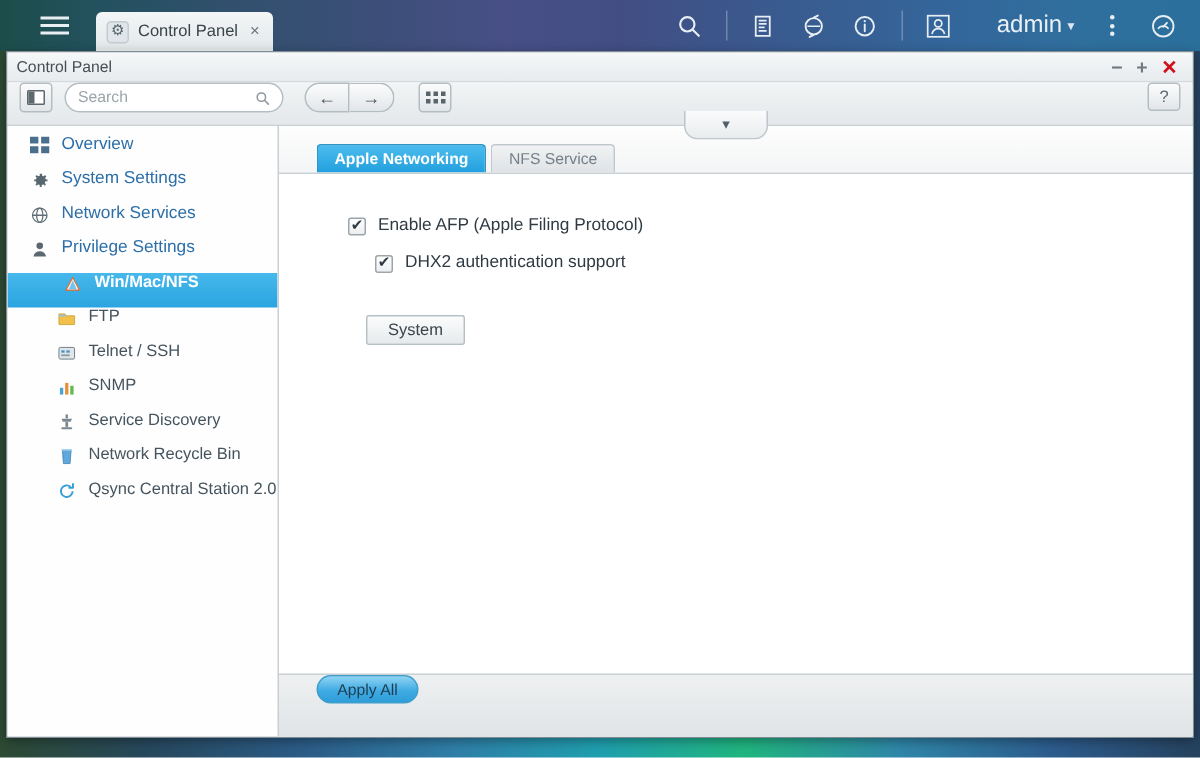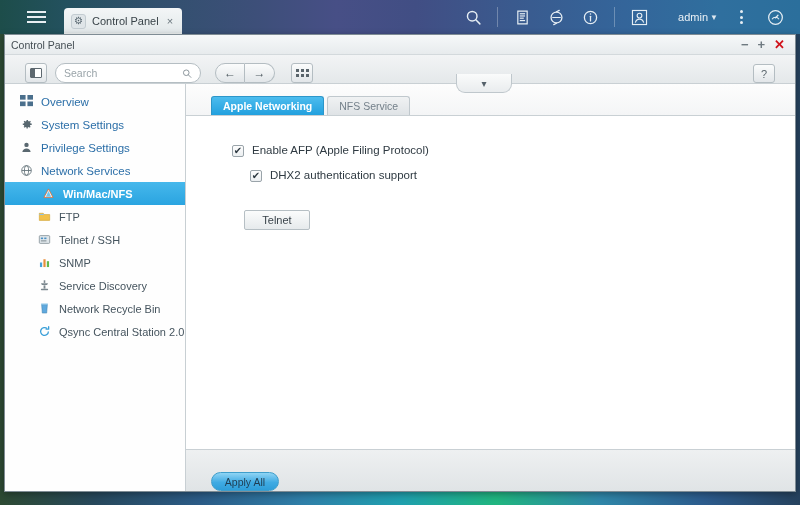--- a/index.html
+++ b/index.html
@@ -52,21 +52,21 @@
   #topbar-right {
     margin-left: auto; display: flex; align-items: center; height: 34px;
   }
   .tb-icon {
     width: 34px; height: 34px; display: flex; align-items: center; justify-content: center;
     color: #e6eef4; cursor: pointer;
   }
   .tb-icon svg { display: block; }
   .tb-sep { width: 1px; height: 20px; background: rgba(255,255,255,.28); margin: 0 7px; }
   #admin-name {
-    font-size: 11px; color: #eaf1f6; margin: 0 2px 0 22px; cursor: pointer; white-space: nowrap;
+    font-size: 16px; color: #eaf1f6; margin: 0 2px 0 22px; cursor: pointer; white-space: nowrap;
   }
   #admin-caret { font-size: 8px; color: #dde7ef; margin-right: 6px; cursor: pointer; }
   #kebab { display: flex; flex-direction: column; gap: 2.5px; align-items: center; cursor: pointer; }
   #kebab i { width: 3px; height: 3px; background: #e6eef4; border-radius: 50%; display: block; }
 
   
   #window {
     position: absolute; left: 4px; top: 34px; width: 792px; height: 458px;
     background: #fff;
     border: 1px solid #7f8c94;
@@ -81,21 +81,21 @@
   }
   #window-title { font-size: 10.5px; color: #464f55; }
   #win-controls { margin-left: auto; display: flex; align-items: center; gap: 9px; padding-right: 4px; }
   .win-btn { font-size: 13px; color: #6f7a81; cursor: pointer; line-height: 1; font-weight: bold; }
   .win-btn.close { color: #d0121b; font-size: 13px; }
 
   #toolbar {
     height: 29px; flex: 0 0 29px;
     background: linear-gradient(180deg, #f2f4f5 0%, #e4e8ea 100%);
     border-bottom: 1px solid #c9d0d4;
-    display: flex; align-items: flex-end; padding: 0 20px; gap: 8px;
+    display: flex; align-items: flex-start; padding: 0 8px; gap: 8px;
   }
   .tbar-btn {
     height: 20px; min-width: 22px; border: 1px solid #b4bdc2; border-radius: 3px;
     background: linear-gradient(180deg, #fbfcfc 0%, #e2e6e9 100%);
     display: flex; align-items: center; justify-content: center; cursor: pointer;
   }
   #panel-toggle-icon {
     width: 12px; height: 10px; border: 1.5px solid #5d686f; border-radius: 1px;
     position: relative; background: #fff;
   }
@@ -123,21 +123,21 @@
 
   
   #wbody { flex: 1; display: flex; min-height: 0; }
 
   #sidebar {
     width: 181px; flex: 0 0 181px;
     background: #fefefe; border-right: 1px solid #c8cfd3;
     padding-top: 6px; overflow: hidden;
   }
   .nav-item {
-    height: 23px; display: flex; align-items: center; gap: 7px;
+    height: 23px; display: flex; gap: 7px;
     padding-left: 14px; font-size: 11.5px; color: #2c6fa8; cursor: pointer;
   }
   .nav-item.sub { padding-left: 32px; font-size: 11px; color: #45545e; }
   .nav-item.selected {
     background: linear-gradient(180deg, #46b8ec 0%, #2aa4e0 100%);
     color: #fff; font-weight: bold; padding-left: 36px;
   }
   .nav-ico { width: 15px; height: 15px; flex: 0 0 15px; display: flex; align-items: center; justify-content: center; }
   .nav-ico svg { display: block; }
   .nav-label { white-space: nowrap; overflow: hidden; text-overflow: ellipsis; }
@@ -187,21 +187,21 @@
     border: 1px solid #b6bfc4; border-radius: 2px;
     background: linear-gradient(180deg, #fbfcfc 0%, #e6eaec 100%);
     font-size: 11px; color: #3a444b; cursor: pointer;
     font-family: "Liberation Sans", sans-serif;
   }
 
   #footer {
     height: 42px; flex: 0 0 42px;
     background: linear-gradient(180deg, #eef0f1 0%, #e0e4e6 100%);
     border-top: 1px solid #c9d0d4;
-    display: flex; align-items: flex-end; padding-left: 25px;
+    display: flex; align-items: flex-start; padding-left: 25px;
   }
   #apply-all-btn {
     width: 68px; height: 19px; border: 1px solid #3f9ecb; border-radius: 10px;
     background: linear-gradient(180deg, #8fd4f4 0%, #40abe3 55%, #2e9ed9 100%);
     font-size: 10.5px; color: #1f3d52; cursor: pointer;
     font-family: "Liberation Sans", sans-serif;
   }
 </style>
 </head>
 <body>
@@ -360,37 +360,37 @@
           <svg width="13" height="13" viewBox="0 0 20 20" fill="#58676f">
               <path d="M10 6.4a3.6 3.6 0 1 0 0 7.2 3.6 3.6 0 0 0 0-7.2zm0 5.6a2 2 0 1 1 0-4 2 2 0 0 1 0 4z"></path>
               <path d="M18 8.6h-1.8a6.4 6.4 0 0 0-.7-1.7l1.3-1.3-1.4-1.4-1.3 1.3a6.4 6.4 0 0 0-1.7-.7V2.9H10v1.9a6.4 6.4 0 0 0-1.7.7L7 4.2 5.6 5.6l1.3 1.3a6.4 6.4 0 0 0-.7 1.7H4.3v2h1.9c.1.6.4 1.2.7 1.7l-1.3 1.3 1.4 1.4 1.3-1.3c.5.3 1.1.6 1.7.7v1.9h2v-1.9c.6-.1 1.2-.4 1.7-.7l1.3 1.3 1.4-1.4-1.3-1.3c.3-.5.6-1.1.7-1.7H18v-2z"></path>
             </svg>
         </span>
         <span class="nav-label">System Settings</span>
       </div>
 
       <div class="nav-item">
         <span class="nav-ico">
-          <svg width="13" height="13" viewBox="0 0 20 20" fill="#5a6870">
-              <circle cx="10" cy="6" r="3.4"></circle>
-              <path d="M3.6 17c.4-3.6 3.2-5.4 6.4-5.4s6 1.8 6.4 5.4z"></path>
-            </svg>
-        </span>
-        <span class="nav-label">Privilege Settings</span>
-      </div>
-
-      <div class="nav-item">
-        <span class="nav-ico">
           <svg width="13" height="13" viewBox="0 0 20 20" fill="none" stroke="#5f6e76" stroke-width="1.3">
               <circle cx="10" cy="10" r="7.4"></circle>
               <ellipse cx="10" cy="10" rx="3.2" ry="7.4"></ellipse>
               <line x1="2.8" y1="10" x2="17.2" y2="10"></line>
             </svg>
         </span>
         <span class="nav-label">Network Services</span>
+      </div>
+
+      <div class="nav-item">
+        <span class="nav-ico">
+          <svg width="13" height="13" viewBox="0 0 20 20" fill="#5a6870">
+              <circle cx="10" cy="6" r="3.4"></circle>
+              <path d="M3.6 17c.4-3.6 3.2-5.4 6.4-5.4s6 1.8 6.4 5.4z"></path>
+            </svg>
+        </span>
+        <span class="nav-label">Privilege Settings</span>
       </div>
 
       <div class="nav-item sub selected">
         <span class="nav-ico">
           <svg width="13" height="13" viewBox="0 0 20 20">
               <polygon points="10,3 17,16 3,16" fill="#f2f6f8" stroke="#e36b2e" stroke-width="1.2"></polygon>
               <polygon points="10,6 14,15 6,15" fill="#6fc6ef"></polygon>
             </svg>
         </span>
         <span class="nav-label">Win/Mac/NFS</span>
@@ -480,21 +480,21 @@
         <div class="check-row">
           <span class="cbox">✔</span>
           <span class="check-label">Enable AFP (Apple Filing Protocol)</span>
         </div>
 
         <div class="check-row indent">
           <span class="cbox">✔</span>
           <span class="check-label">DHX2 authentication support</span>
         </div>
 
-        <button id="apply-btn">Telnet</button>
+        <button id="apply-btn">System</button>
       </div>
 
       <div id="footer">
         <button id="apply-all-btn">Apply All</button>
       </div>
 
     </div>
   </div>
 </div>
 

